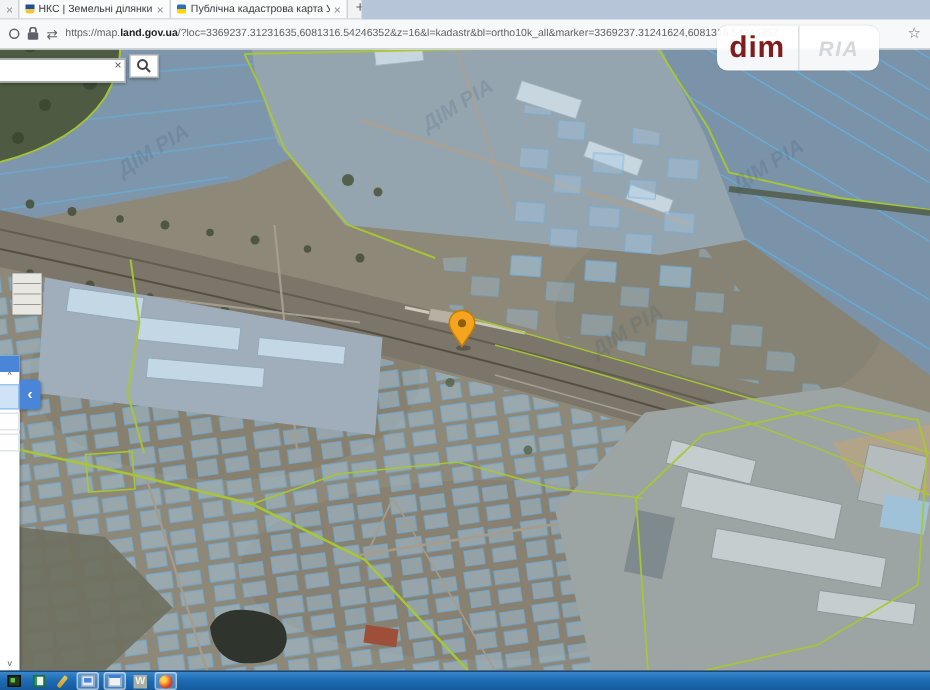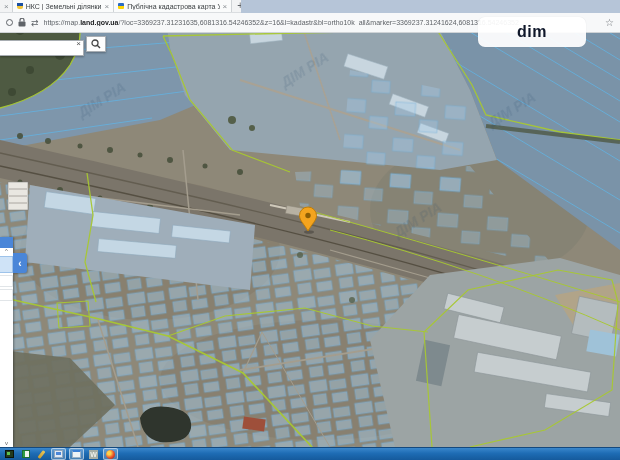--- a/index.html
+++ b/index.html
@@ -42,21 +42,21 @@
   .ab-star { font-size:10px; color:#6a6f74; margin-left:auto; flex:0 0 auto; line-height:18px; }
 
   
   .wm-box {
     position:absolute; left:478px; top:17px; width:108px; height:30px; z-index:5;
     background:rgba(255,255,255,0.93); border-radius:7px; display:flex; overflow:hidden;
     box-shadow:0 0 1px rgba(0,0,0,0.15);
   }
   .wm-cell { flex:1; display:flex; align-items:center; justify-content:center; }
   .wm-cell + .wm-cell { border-left:1px solid #dcdfe2; }
-  .wm-dim { font-size:16px; font-weight:bold; color:#0f172a; letter-spacing:0.5px; }
+  .wm-dim { font-size:20px; font-weight:bold; color:#7f1d1d; letter-spacing:0.5px; }
   .wm-ria { font-size:14px; font-weight:bold; font-style:italic; color:#d4d8da; letter-spacing:1px; }
 
   
   .search-wrap { position:absolute; left:0; top:36px; z-index:1; display:flex; gap:2px; }
   .search-field { position:relative; }
   .search-field input {
     width:84px; height:16px; border:1px solid #a8adb2; border-left:none; background:#fff;
     font-family:inherit; font-size:8px; padding:0 10px 0 3px; outline:none;
     box-shadow:0 1px 2px rgba(0,0,0,0.3);
   }
@@ -304,20 +304,23 @@
     </svg>
     <span class="ab-glyph">⇄</span>
     <span class="url"><span>https://map.</span><span class="domain">land.gov.ua</span><span>/?loc=3369237.31231635,6081316.54246352&amp;z=16&amp;l=kadastr&amp;bl=ortho10k_all&amp;marker=3369237.31241624,6081316.54246352</span></span>
     <span class="ab-star">☆</span>
   </div>
 
   <div class="wm-box">
     <div class="wm-cell">
         <span class="wm-dim">dim</span>
       </div>
+    <div class="wm-cell">
+        <span class="wm-ria">RIA</span>
+      </div>
   </div>
 
   <div class="search-wrap">
     <div class="search-field">
       <input type="text" value="" style="">
       <span class="search-clear">×</span>
     </div>
     <div class="search-btn">
       <svg width="10" height="10" viewBox="0 0 10 10">
         <circle cx="4" cy="4" r="3" fill="none" stroke="#444" stroke-width="1.3"></circle>

